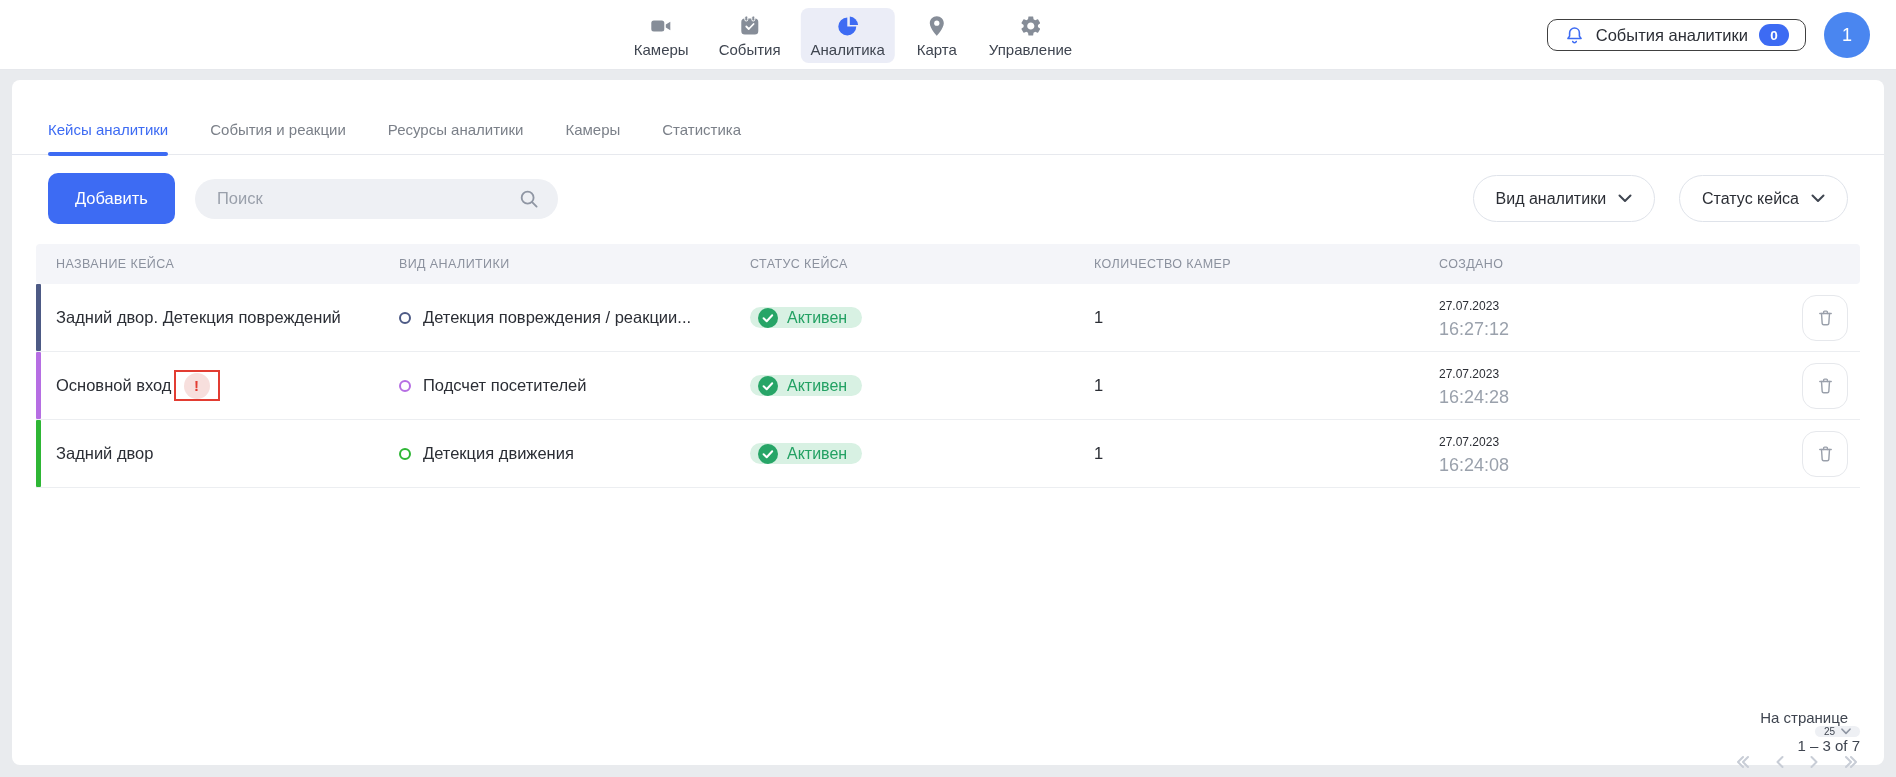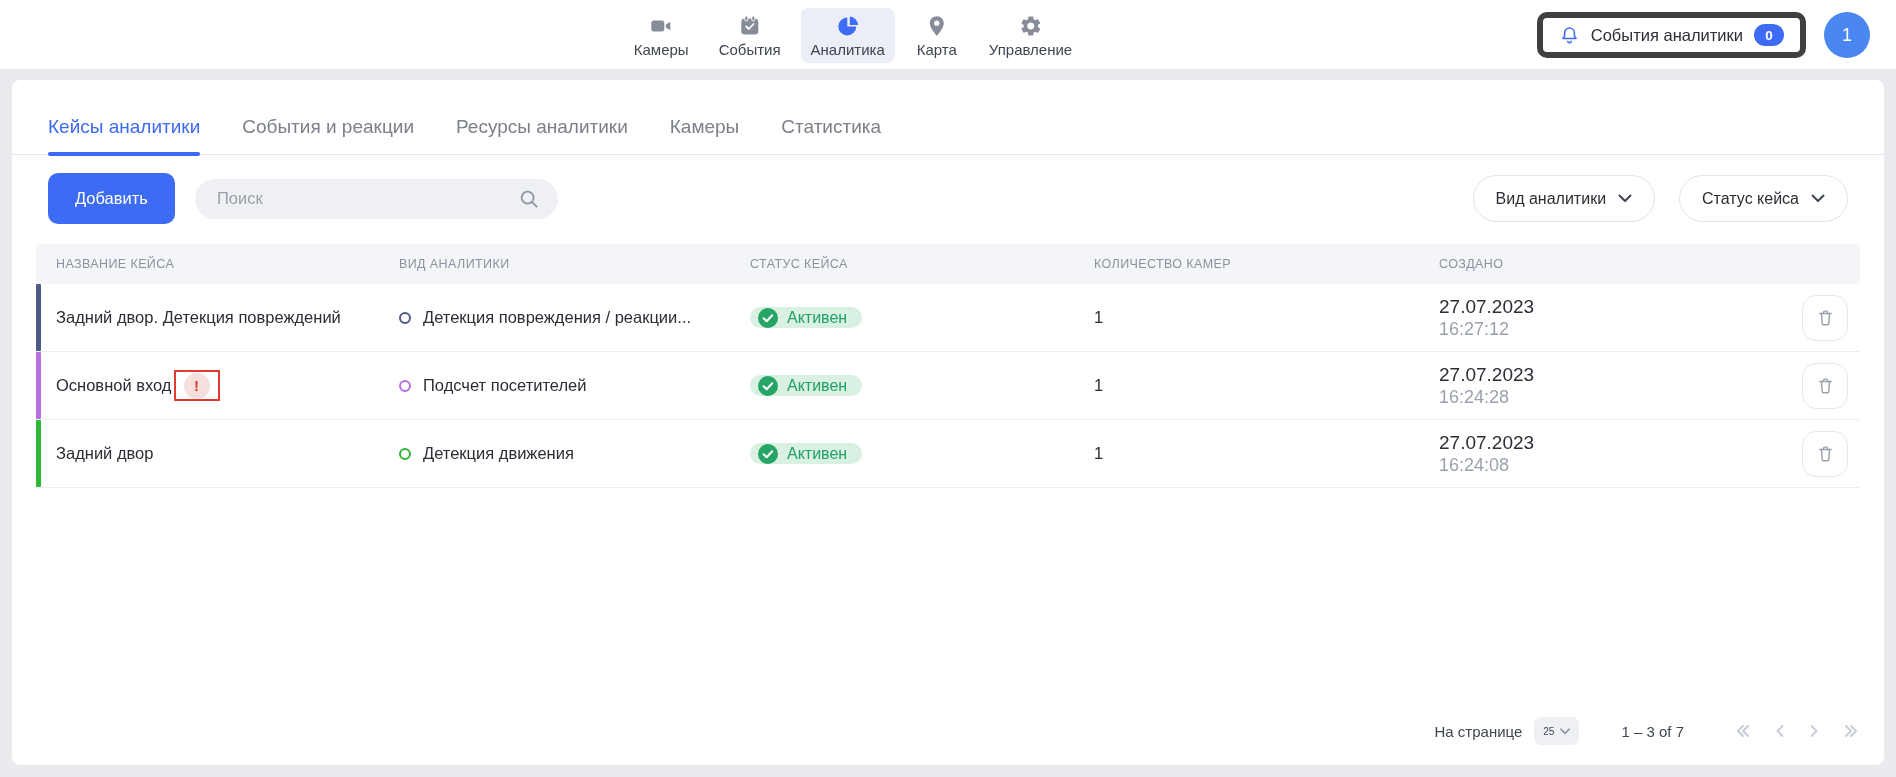--- a/index.html
+++ b/index.html
@@ -23,22 +23,22 @@
     font-size:15px; color:#3f4550; min-width:64px;
   }
   .nav-item .nicon { height:24px; display:flex; align-items:center; }
   .nav-item.active { background:#ebedf7; }
   
   .header-right {
     position:absolute; right:26px; top:0; height:70px;
     display:flex; align-items:center; gap:18px;
   }
   .events-btn {
-    height:46px; display:flex; align-items:center; gap:11px;
-    border:6px solid #404040; border-radius:10px; background:#fff;
+    height:32px; display:flex; align-items:center; gap:11px;
+    border:1px solid #404040; border-radius:10px; background:#fff;
     padding:0 16px; font-size:16.5px; color:#2b2e35; cursor:pointer;
   }
   .events-badge {
     min-width:30px; height:22px; border-radius:11px; background:#3d6bf3;
     color:#fff; font-size:13.5px; display:flex; align-items:center; justify-content:center;
     padding:0 6px; font-weight:bold;
   }
   .avatar {
     width:46px; height:46px; border-radius:50%; background:#4a86f0;
     color:#fff; font-size:18px; display:flex; align-items:center; justify-content:center;
@@ -48,21 +48,21 @@
   .card {
     position:relative; margin:10px 12px 12px; height:685px;
     background:#fff; border-radius:8px;
   }
   
   .tabs {
     height:75px; display:flex; align-items:flex-end; gap:42px;
     padding:0 36px; border-bottom:1px solid #e7e9ee;
   }
   .tab {
-    position:relative; padding-bottom:16px; font-size:19px; color:#7b8089; cursor:pointer;
+    position:relative; padding-bottom:16px; font-size:15px; color:#7b8089; cursor:pointer;
     white-space:nowrap;
   }
   .tab.active { color:#3d6bf3; }
   .tab.active::after {
     content:""; position:absolute; left:0; right:0; bottom:-2px; height:4px;
     border-radius:2px; background:#3d6bf3;
   }
   
   .toolbar {
     display:flex; justify-content:space-between; align-items:center;
@@ -113,41 +113,41 @@
   .td.type { gap:12px; }
   .type-dot {
     width:12px; height:12px; border-radius:50%; border:2px solid #888; flex:none;
   }
   .status-badge {
     height:21px; display:inline-flex; align-items:center; gap:9px;
     background:#d8f1e3; border-radius:18px; padding:0 15px 0 8px;
     color:#23a163; font-size:16px;
   }
   .td.date-cell { flex-direction:column; align-items:flex-start; justify-content:center; line-height:23px; }
-  .date-main { font-size:19px; color:#2b2e35; }
+  .date-main { font-size:12px; color:#2b2e35; }
   .date-time { font-size:18px; color:#9aa1ac; }
   .td.actions { justify-content:flex-end; padding-right:12px; }
   .icon-btn {
     width:46px; height:46px; border:1px solid #e6e8ec; border-radius:14px;
     background:#fff; display:flex; align-items:center; justify-content:center; cursor:pointer;
   }
   
   .warn-annotation {
     display:inline-flex; align-items:center; justify-content:center;
     border:2px solid #e23c32; margin-left:2px; padding:2px 8px; height:31px;
   }
   .warn-circle {
     width:26px; height:26px; border-radius:50%; background:#f7dfdd;
     color:#e23c32; font-size:15px; font-weight:bold;
     display:flex; align-items:center; justify-content:center;
   }
   
   .footer {
     position:absolute; right:24px; bottom:12px; height:44px;
-    display:flex; align-items:center;
+    display:flex; align-items:flex-end;flex-direction:column;
   }
   .perpage-label { font-size:15px; color:#3f4550; margin-right:12px; }
   .perpage-select {
     height:28px; background:#eef0f4; border-radius:7px; padding:0 9px;
     display:flex; align-items:center; gap:6px; font-size:10px; color:#3f4550; cursor:pointer;
   }
   .range-label { font-size:15px; color:#3f4550; margin:0 0 0 42px; }
   .pager { display:flex; align-items:center; gap:22px; margin-left:50px; color:#c8cdd6; }
   .pager .pbtn { cursor:pointer; display:flex; align-items:center; }
 </style>

